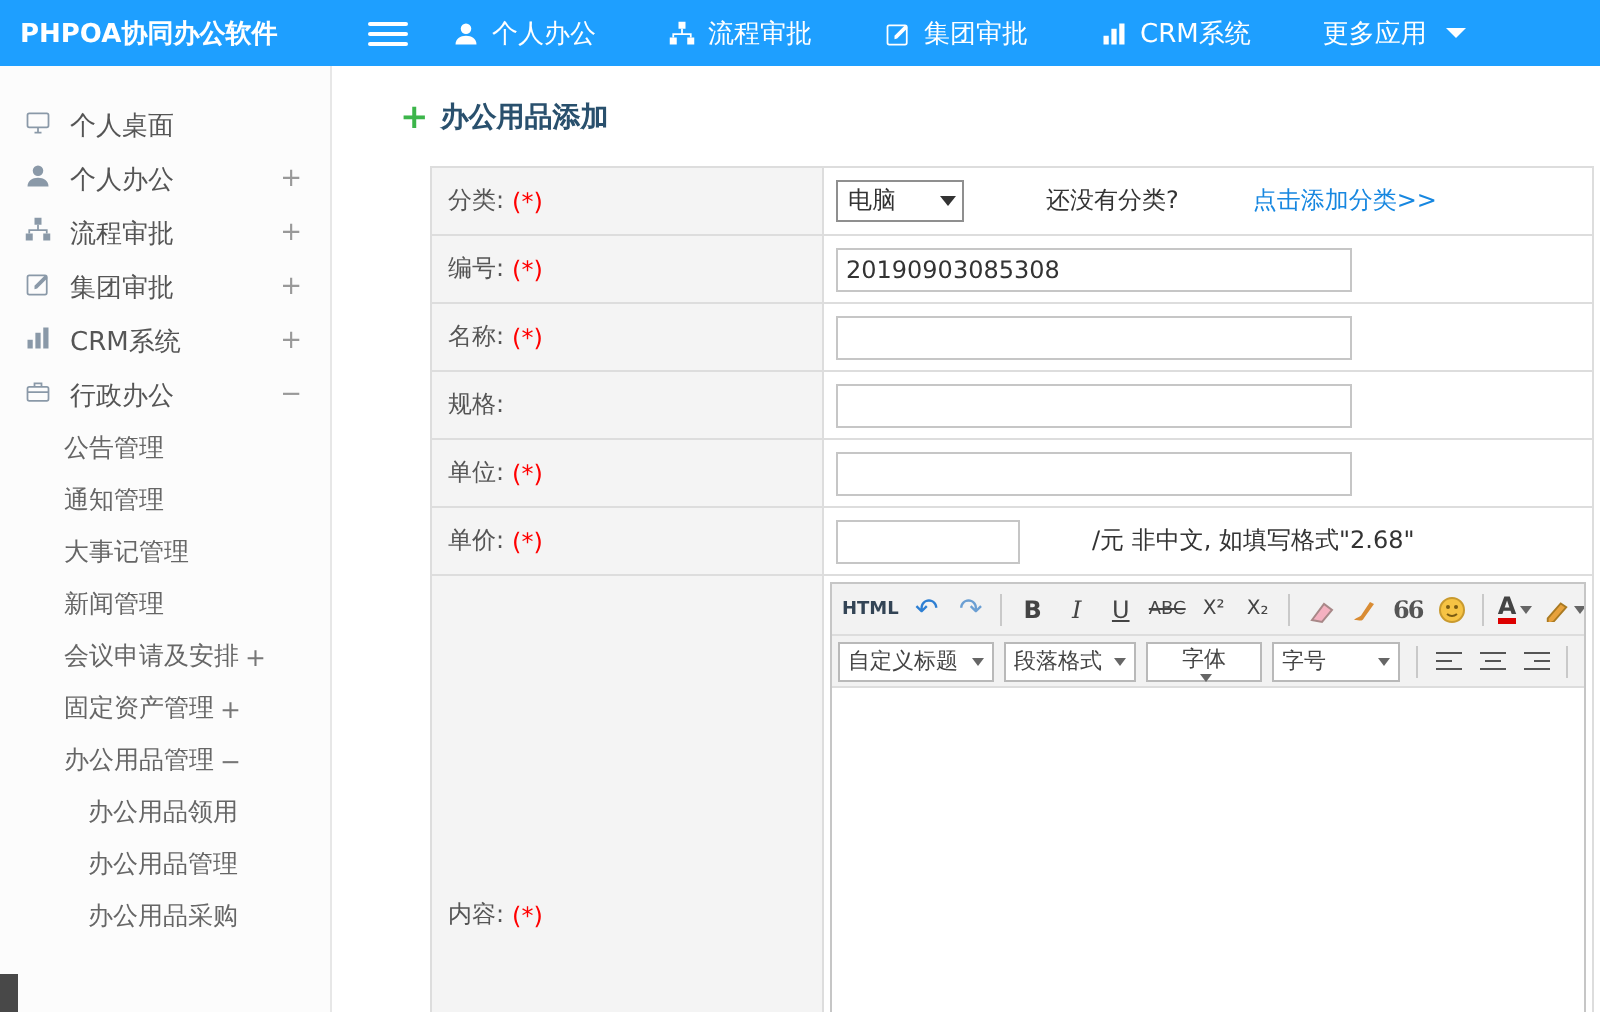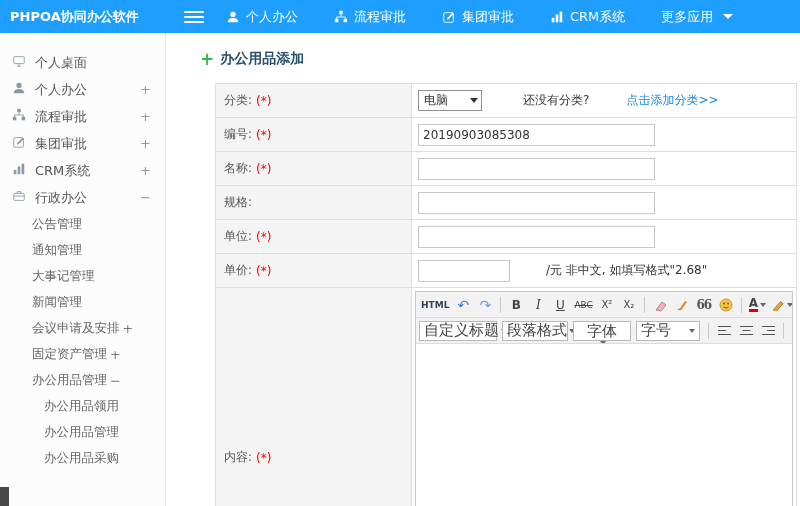--- a/index.html
+++ b/index.html
@@ -43,21 +43,21 @@
   .plus-icon { color:#3cb54a; font-weight:900; font-size:17px; line-height:1; }
   .title-text { font-size:14px; font-weight:bold; color:#29506d; }
 
   
   .form-table { margin:14px 0 0 15px; width:582px; border:1px solid #ddd; border-bottom:none; }
   .frow { display:flex; border-bottom:1px solid #ddd; min-height:34px; }
   .fl { width:196px; background:#f4f4f4; border-right:1px solid #ddd; flex:0 0 auto;
     display:flex; align-items:center; padding-left:8px; color:#555; gap:4px; }
   .req { color:#ff0000; }
   .fv { flex:1; display:flex; align-items:center; padding-left:6px; background:#fff; min-width:0;gap:32px; }
-  .txt { width:237px; height:22px; border:1px solid #c6c6c6; padding:0 4px;
+  .txt { width:258px; height:22px; border:1px solid #c6c6c6; padding:0 4px;
     font:inherit; color:#333; outline:none; }
   .txt.small { width:92px; }
   .select-box { display:flex; align-items:center; justify-content:space-between;
     width:64px; height:21px; border:1px solid #8f8f8f; background:#fff;
     padding:0 3px 0 5px; cursor:pointer; margin-right:9px; }
   .sel-caret { width:0; height:0; border-left:4px solid transparent;
     border-right:4px solid transparent; border-top:5px solid #333; }
   .hint { color:#333; }
   .link { color:#1787e0; margin-left:5px; cursor:pointer; }
   .suffix { margin-left:4px; color:#333; white-space:nowrap; }
@@ -80,21 +80,21 @@
   .tb-b { font-weight:bold; }
   .tb-i { font-style:italic; font-family:"DejaVu Serif",serif; }
   .tb-u { text-decoration:underline; }
   .tb-strike { text-decoration:line-through; font-size:9px; }
   .tb-supsub { font-size:10px; }
   .tb-quote { font-family:"DejaVu Serif",serif; font-weight:bold; color:#555; letter-spacing:-1px; }
   .tb-acolor { font-weight:bold; line-height:1; border-bottom:3px solid #d00; }
   .mini-caret { width:0; height:0; border-left:3px solid transparent;
     border-right:3px solid transparent; border-top:4px solid #666; margin-left:2px; }
   .dropdown { display:inline-flex; align-items:center; justify-content:space-between;
-    height:20px; border:1px solid #b9b9b9; background:#fff; font-size:15px; color:#444;
+    height:20px; border:1px solid #b9b9b9; background:#fff; font-size:11px; color:#444;
     padding:0 4px; margin-right:3px; cursor:pointer; flex:0 0 auto; }
   .dd-title { width:78px; } .dd-para { width:66px; } .dd-font { width:58px;flex-direction:column; } .dd-size { width:64px; }
   .editor-body { flex:1; background:#fff; }
 </style>
 </head>
 <body>
 
 <div class="topbar">
   <div class="brand">PHPOA协同办公软件</div>
   <div class="hamburger">

